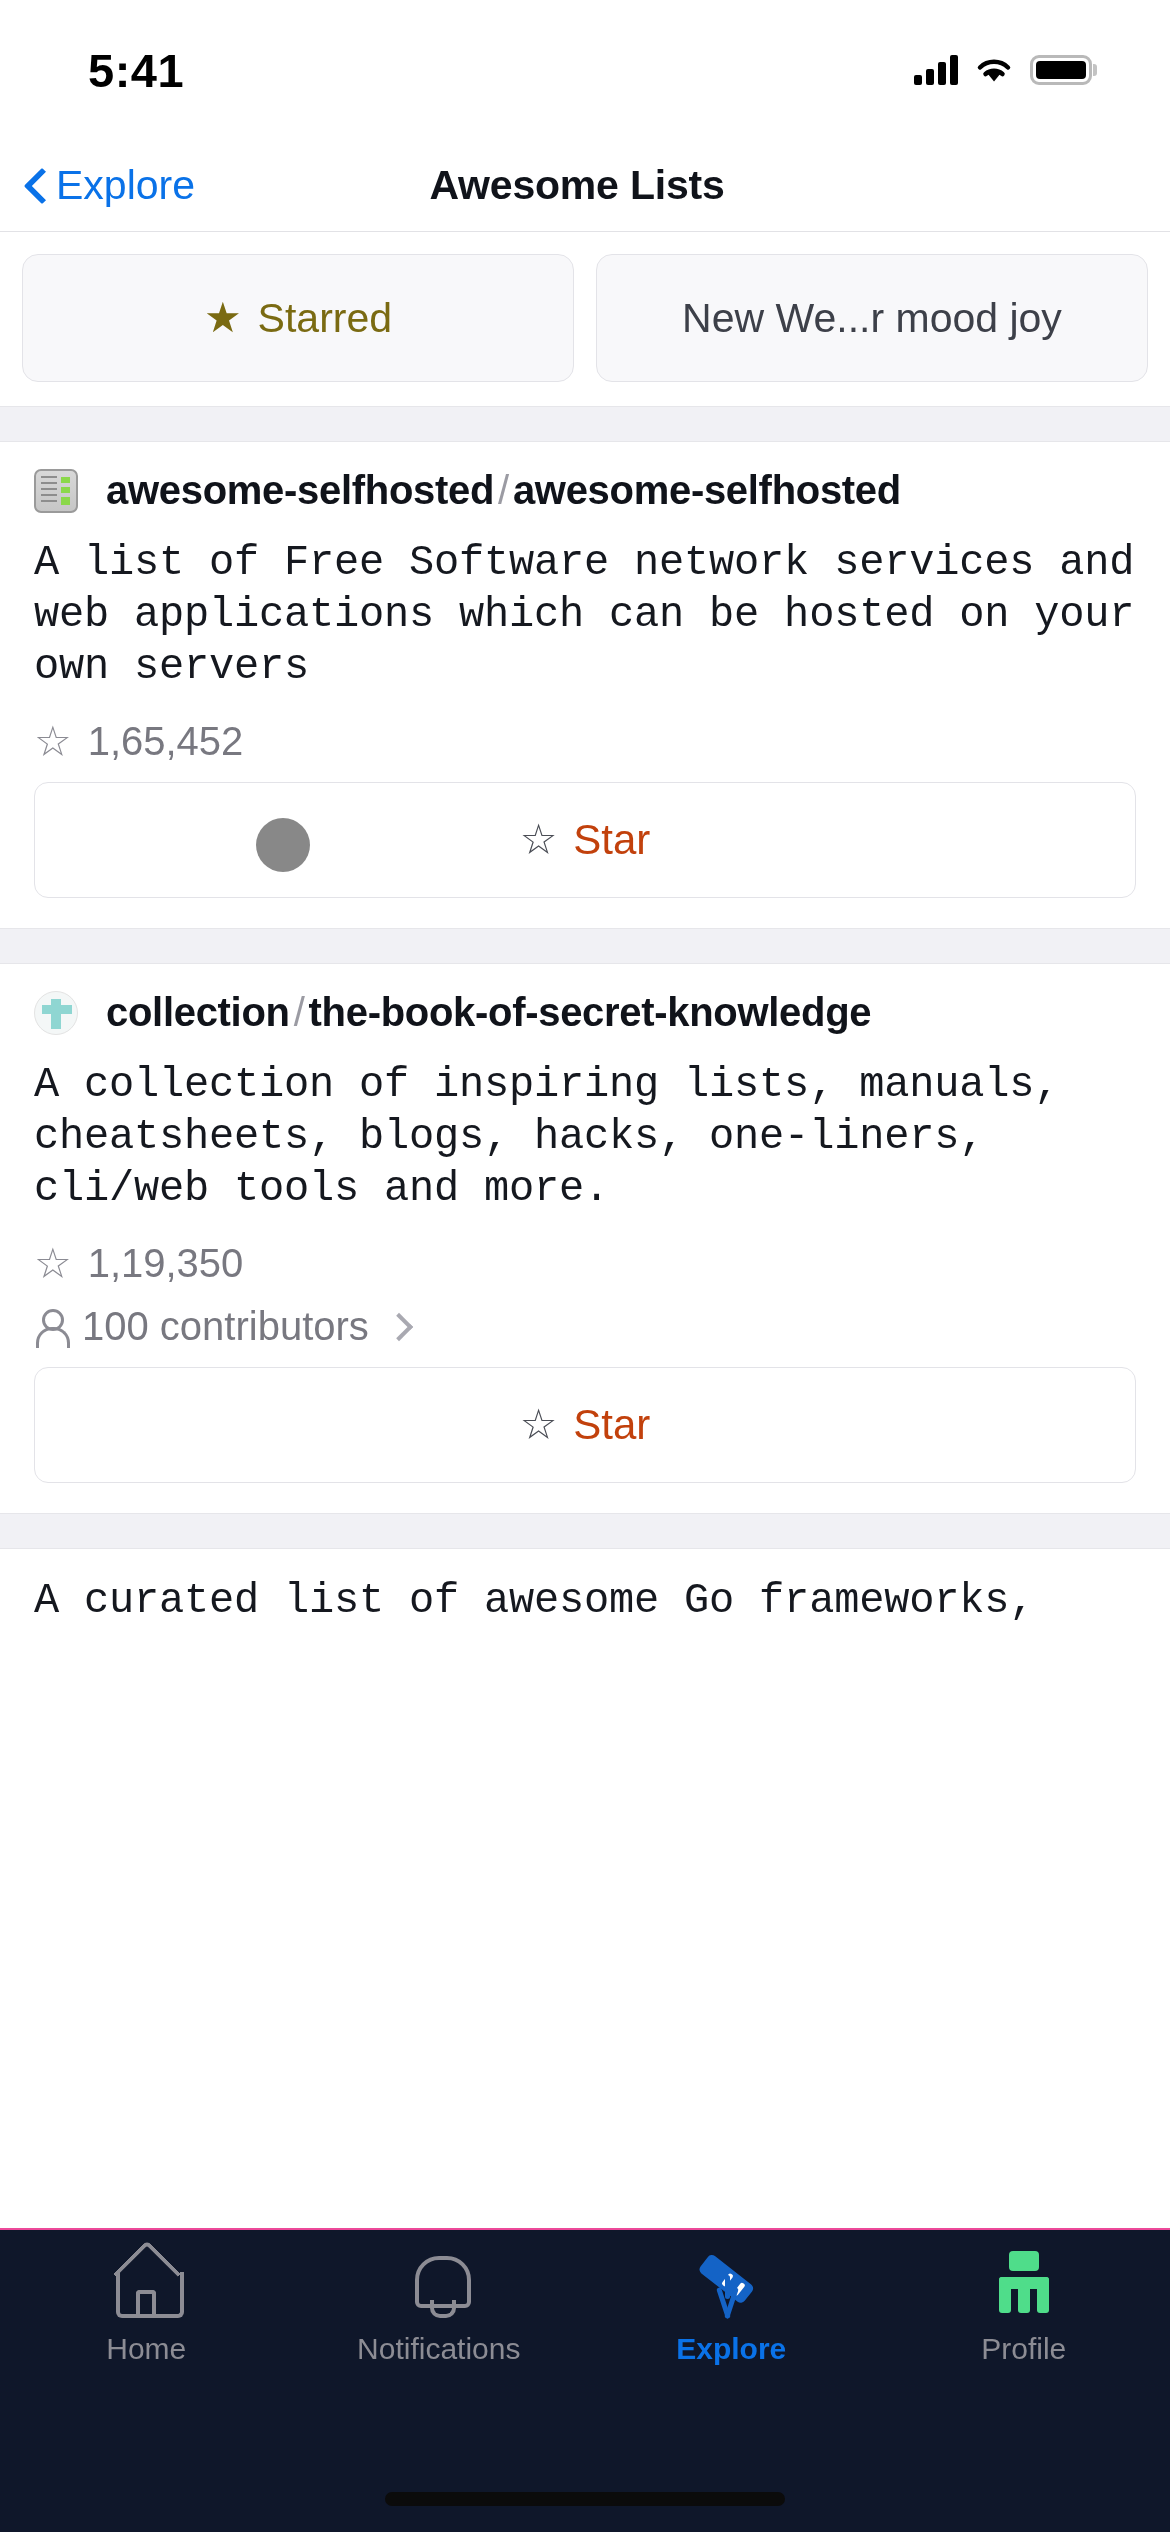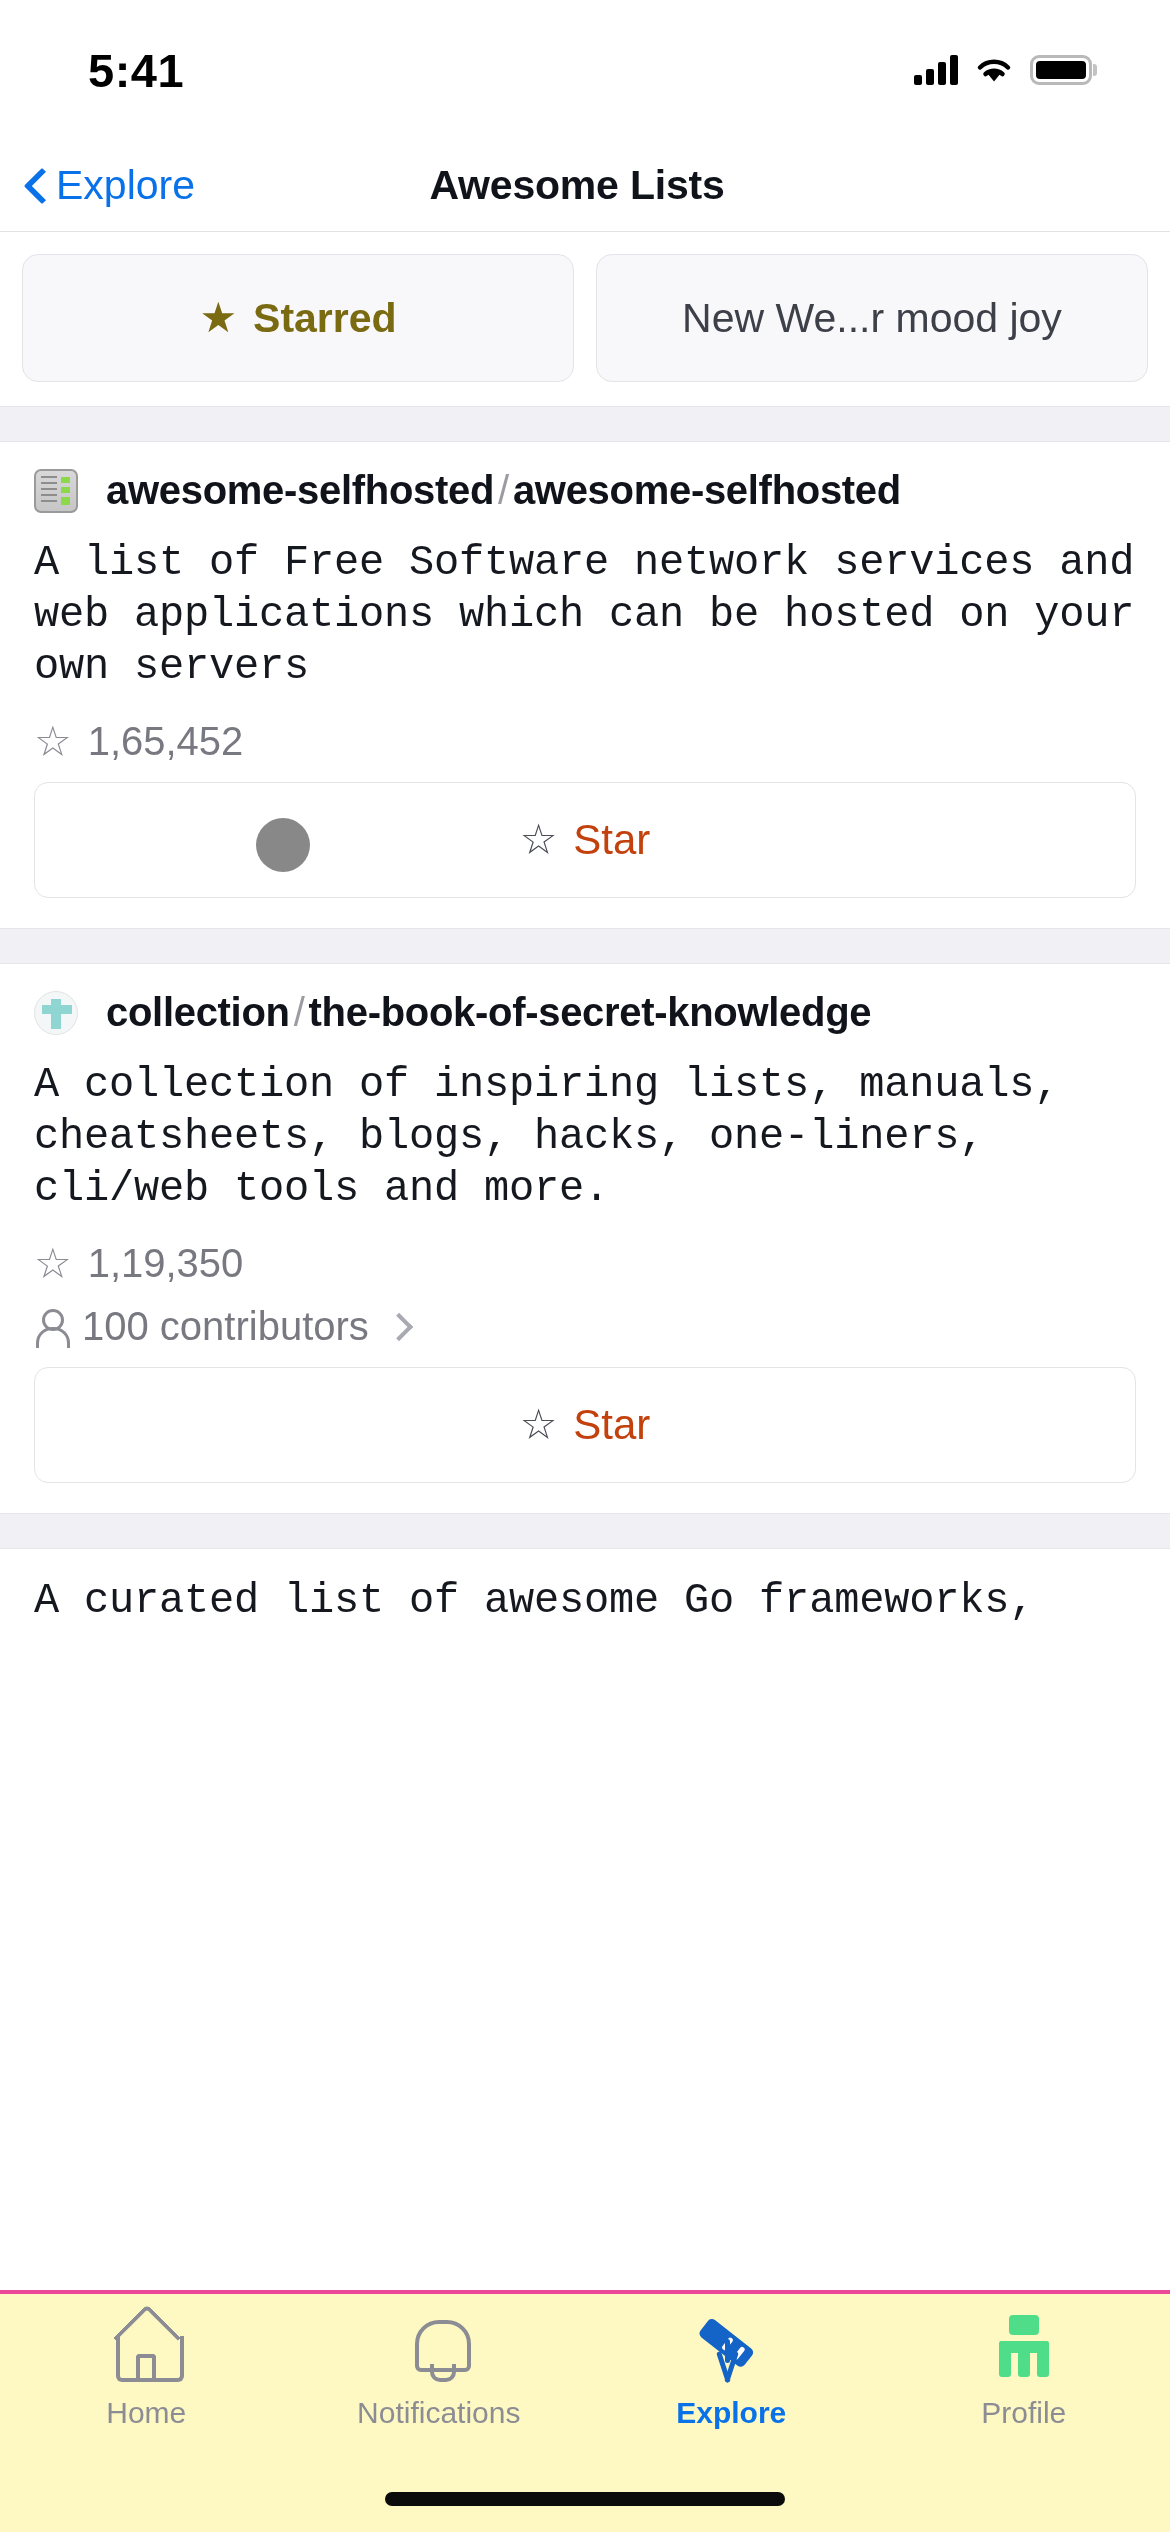--- a/index.html
+++ b/index.html
@@ -72,21 +72,21 @@
     display:flex; gap:22px; padding:22px 22px 24px 22px; background:#fff;
   }
   .chip{
     flex:1; height:128px; border:1px solid #e3e3e8; border-radius:16px;
     background:#f8f8fa; display:flex; align-items:center; justify-content:center;
     gap:16px; cursor:pointer; overflow:hidden; padding:0 14px;
   }
   .chip-label{
     font-size:41px; white-space:nowrap; overflow:hidden; text-overflow:ellipsis;
   }
-  .chip.starred .chip-label{ color:#7a6a12;font-weight:bold; }
+  .chip.starred .chip-label{ color:#7a6a12; }
   .chip.plain .chip-label{ color:#3d4049; }
   .star-solid{ font-size:42px; line-height:1; color:#7a6a12; }
 
   
   .list{ background:#ffffff; }
   .gap{ height:36px; background:#f1f1f5; border-top:1px solid #e6e6ea; border-bottom:1px solid #e6e6ea;}
   .card{ background:#ffffff; padding:26px 34px 30px 34px; }
 
   .repo-head{
     display:flex; align-items:center; gap:28px; margin-bottom:24px;
@@ -170,22 +170,22 @@
   .star-btn .icon-star-o{ color:#4a4d55; }
 
   
   .cursor{
     position:absolute; width:54px; height:54px; border-radius:50%;
     background:rgba(90,90,90,0.72); pointer-events:none; z-index:50;
   }
 
   
   .tabbar{
-    position:absolute; left:0; right:0; bottom:0; height:242px;
-    background:#fef9c3; border-top:4px solid #ec4899;
+    position:absolute; left:0; right:0; bottom:0; height:304px;
+    background:#0f172a; border-top:2px solid #ec4899;
   }
   .tabs{ display:flex; height:160px; padding-top:16px; }
   .tab{
     flex:1; display:flex; flex-direction:column; align-items:center; gap:12px;
     cursor:pointer;
   }
   .tab-label{ font-size:30px; color:#8c8c94; }
   .tab.active .tab-label{ color:#0a72e8; font-weight:600; }
   .tab-ico{ height:74px; display:flex; align-items:center; justify-content:center; }
   .home-ico{ width:66px; height:62px; position:relative; }

